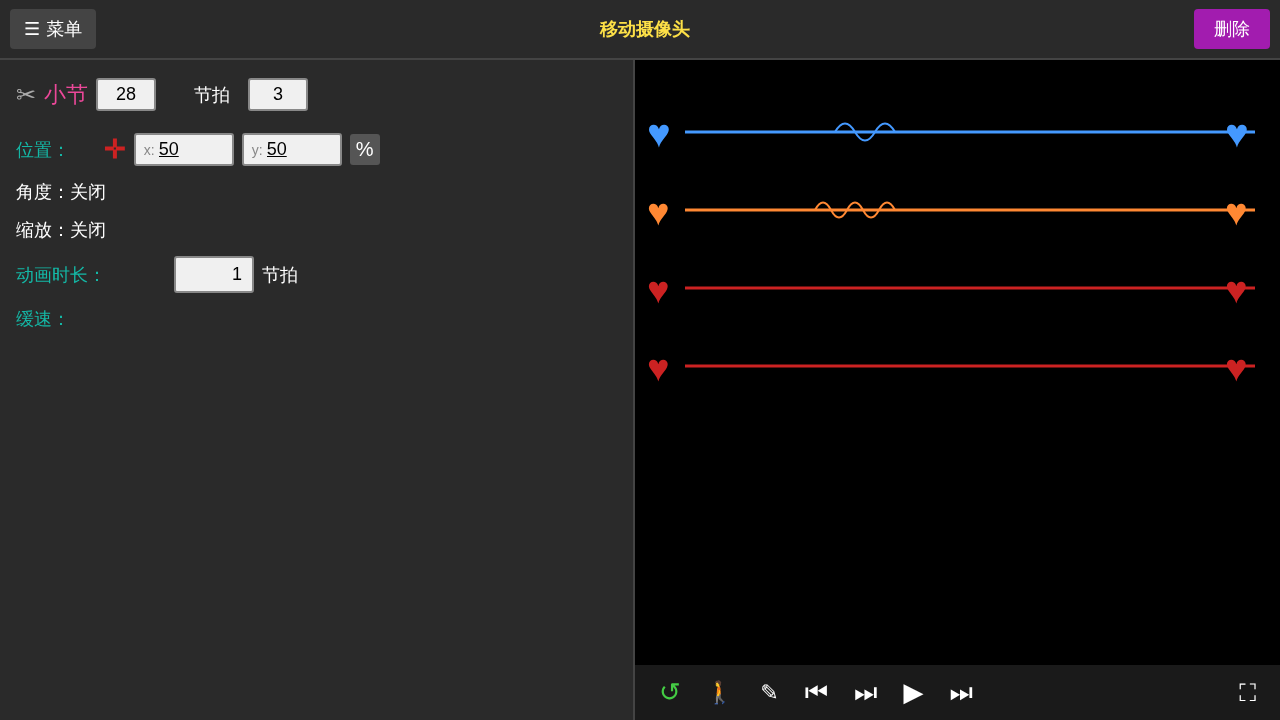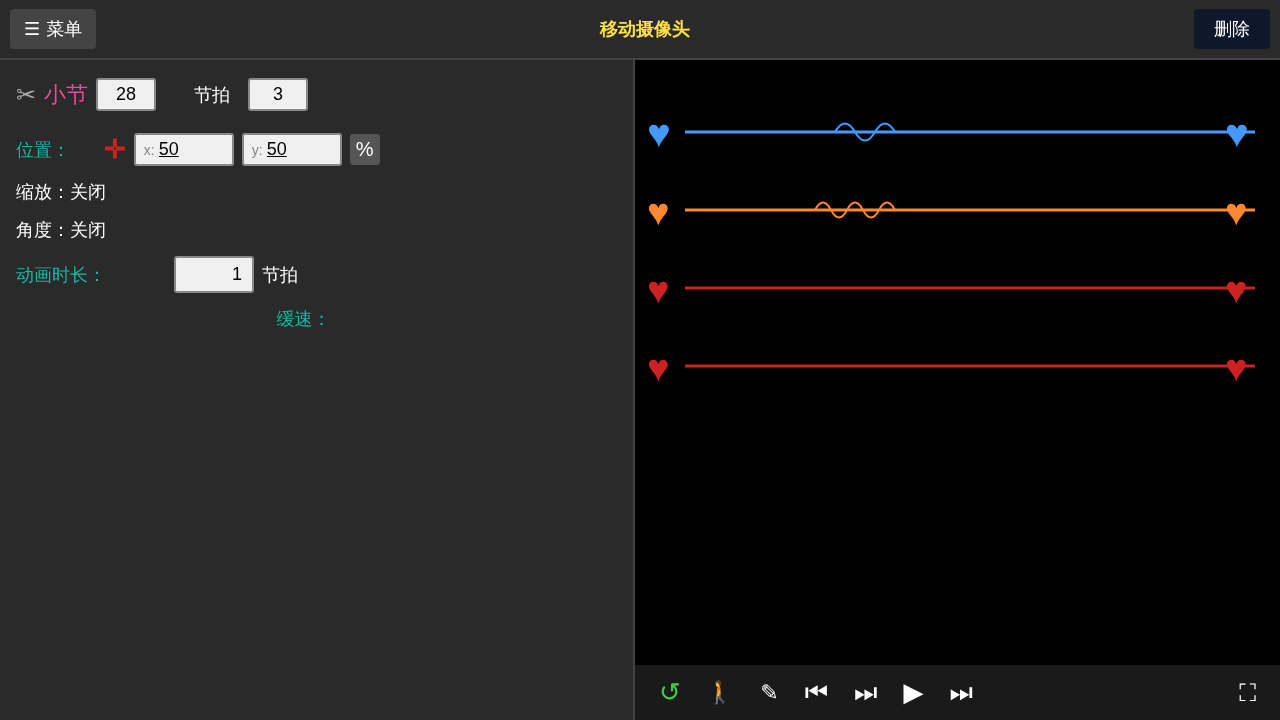--- a/index.html
+++ b/index.html
@@ -34,21 +34,21 @@
       border-radius: 4px;
     }
     .title-label {
       flex: 1;
       text-align: center;
       color: #fde047;
       font-size: 18px;
       font-weight: bold;
     }
     .delete-btn {
-      background: #0f172a;
+      background: #a21caf;
       border: none;
       color: white;
       padding: 8px 20px;
       font-size: 18px;
       cursor: pointer;
       border-radius: 4px;
     }
 
     
     .main-layout {
@@ -177,21 +177,20 @@
       padding: 6px 10px;
       font-size: 18px;
       width: 80px;
       text-align: right;
       margin-left: 60px;
     }
 
     .easing-row {
       display: flex;
       align-items: center;
-      flex-direction: column;
     }
 
     .easing-select {
       background: #f0f0f0;
       border: 2px solid #888;
       border-radius: 3px;
       padding: 8px 16px;
       font-size: 20px;
       width: 270px;
       margin-left: 60px;
@@ -271,23 +270,23 @@
           <span style="color:#888;font-size:14px;">x:</span>
           <input type="text" value="50" style="background: transparent; border: none; font-size: 18px; width: 50px; outline: none;">
         </div>
         <div class="pos-input-wrapper">
           <span style="color:#888;font-size:14px;">y:</span>
           <input type="text" value="50" style="background: transparent; border: none; font-size: 18px; width: 50px; outline: none;">
         </div>
         <span class="percent-icon">%</span>
       </div>
 
+      <div class="simple-row">角度：关闭</div>
+
       <div class="simple-row">缩放：关闭</div>
-
-      <div class="simple-row">角度：关闭</div>
 
       <div class="duration-row">
         <span class="row-label">动画时长：</span>
         <input class="duration-input" type="text" value="1" style="">
         <span style="color:white;font-size:18px;">节拍</span>
       </div>
 
       <div class="easing-row">
         <span class="row-label">缓速：</span>
       </div>

